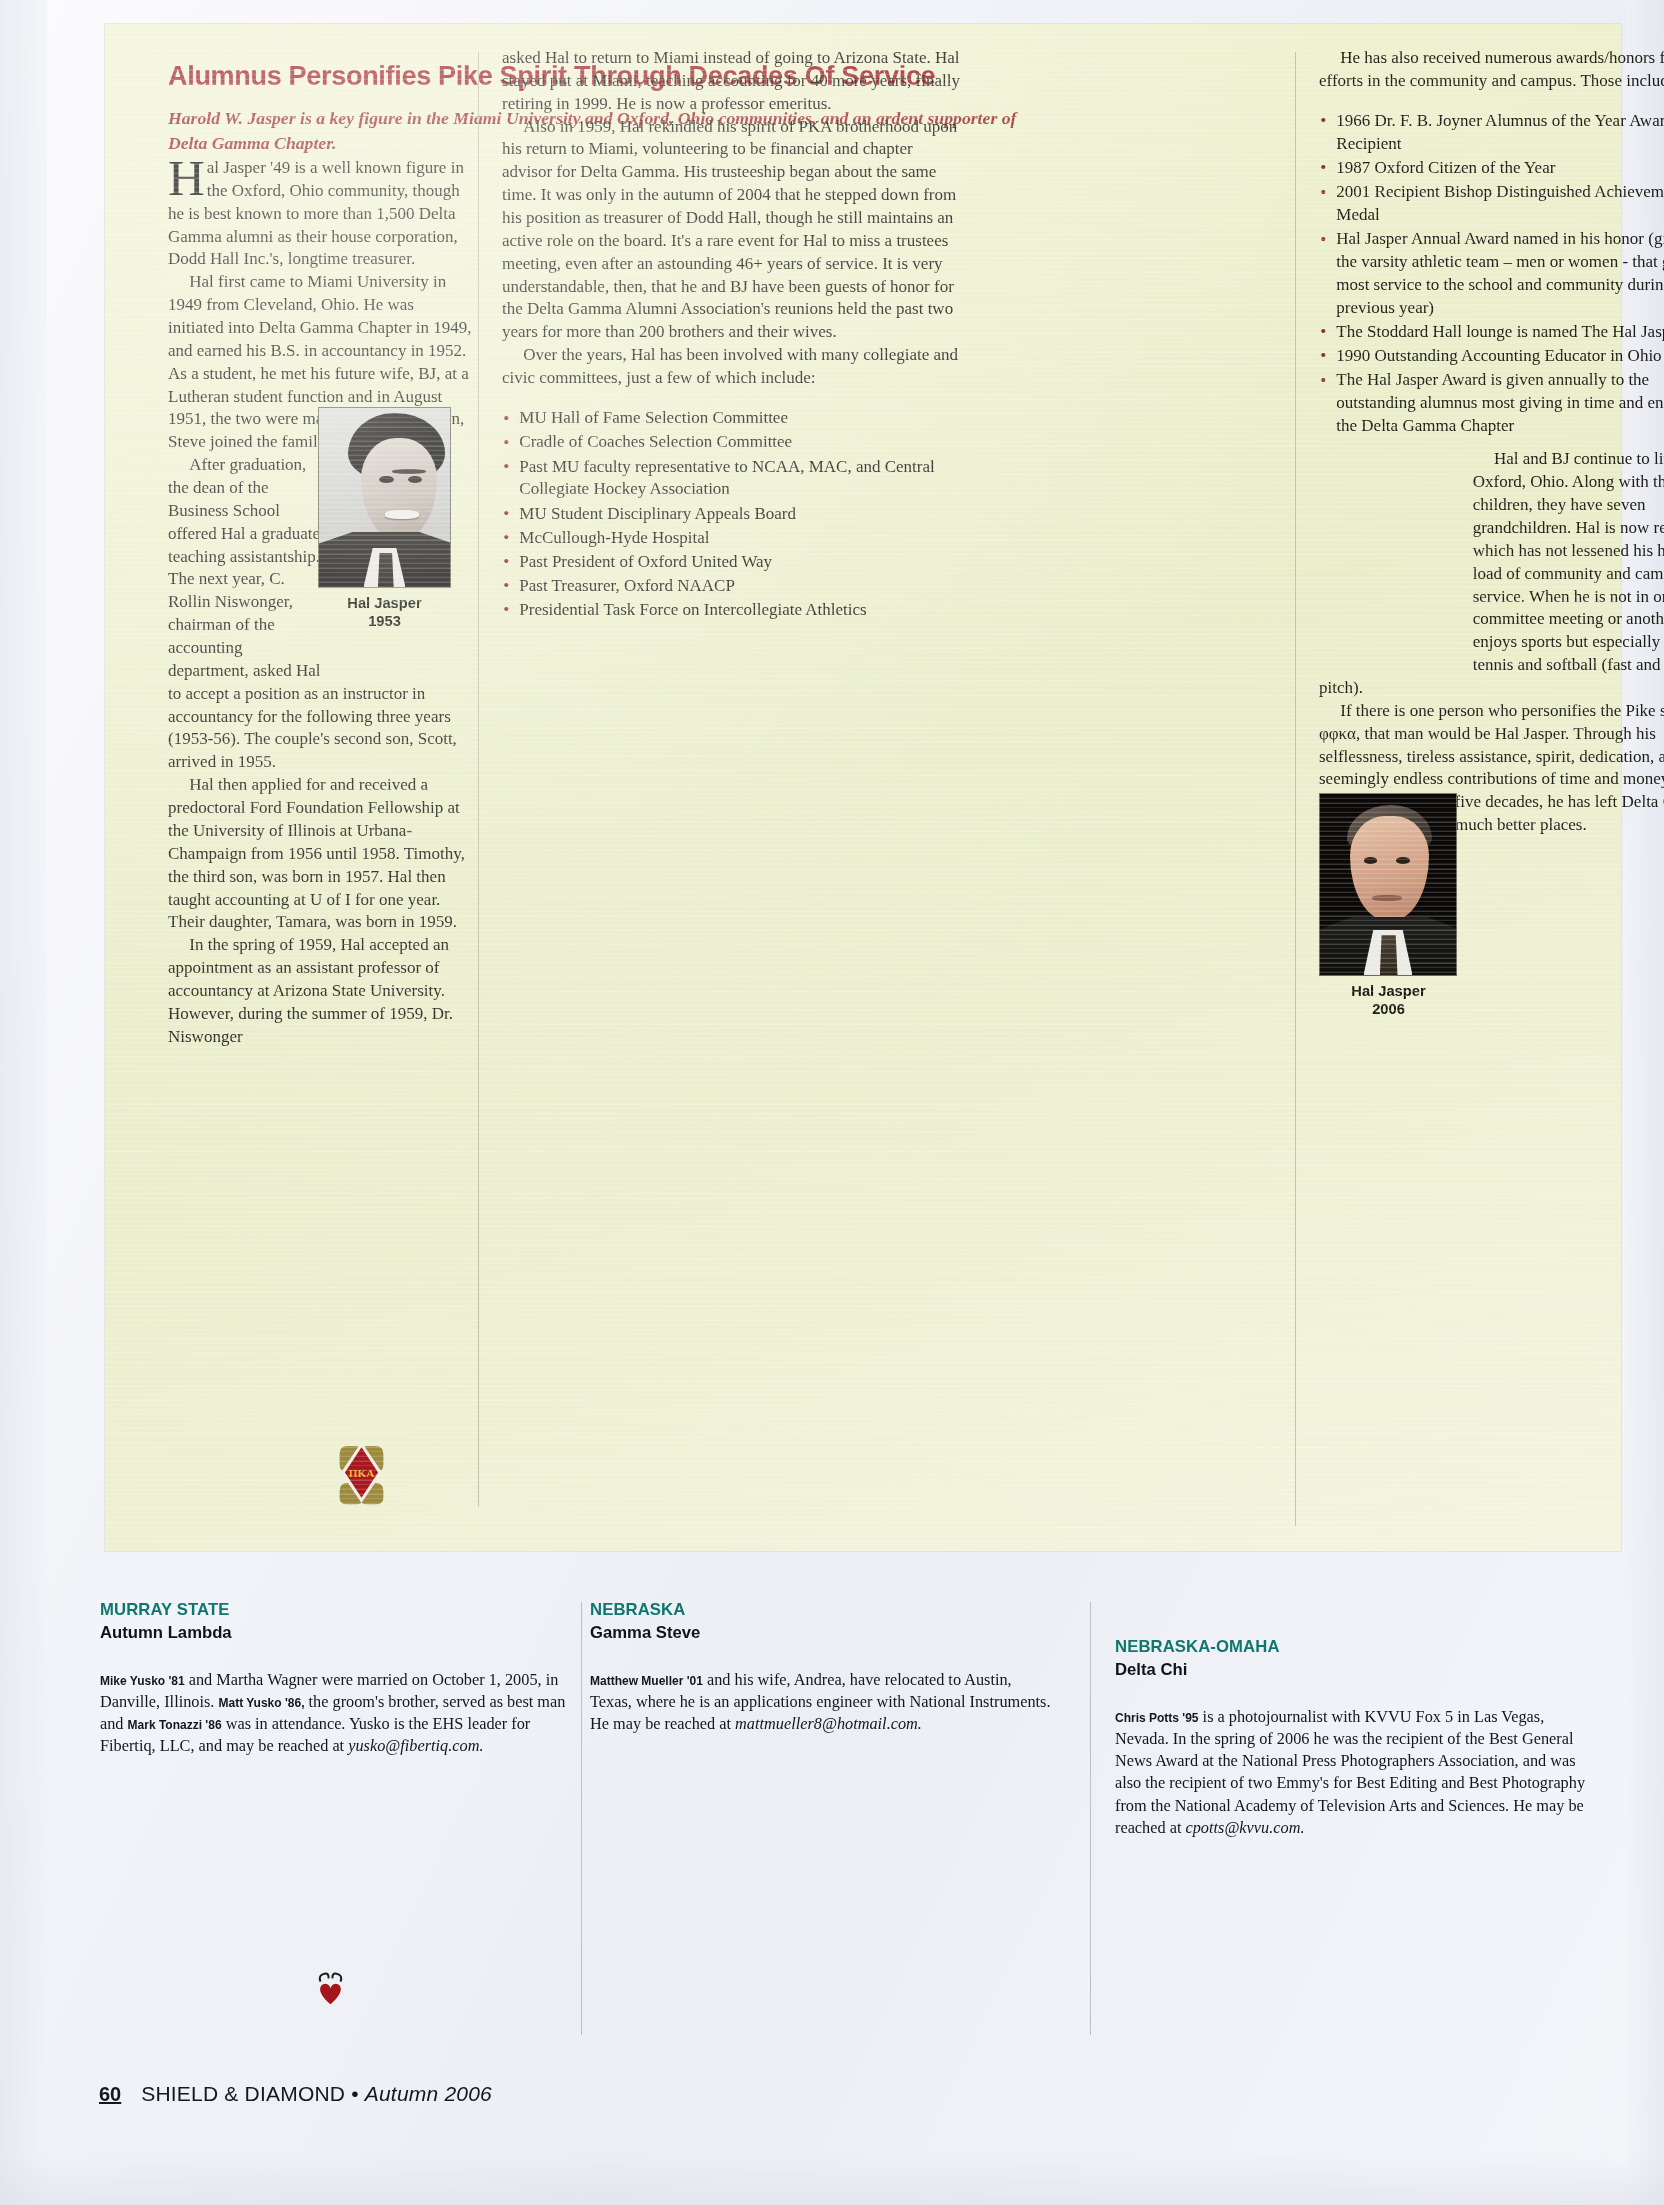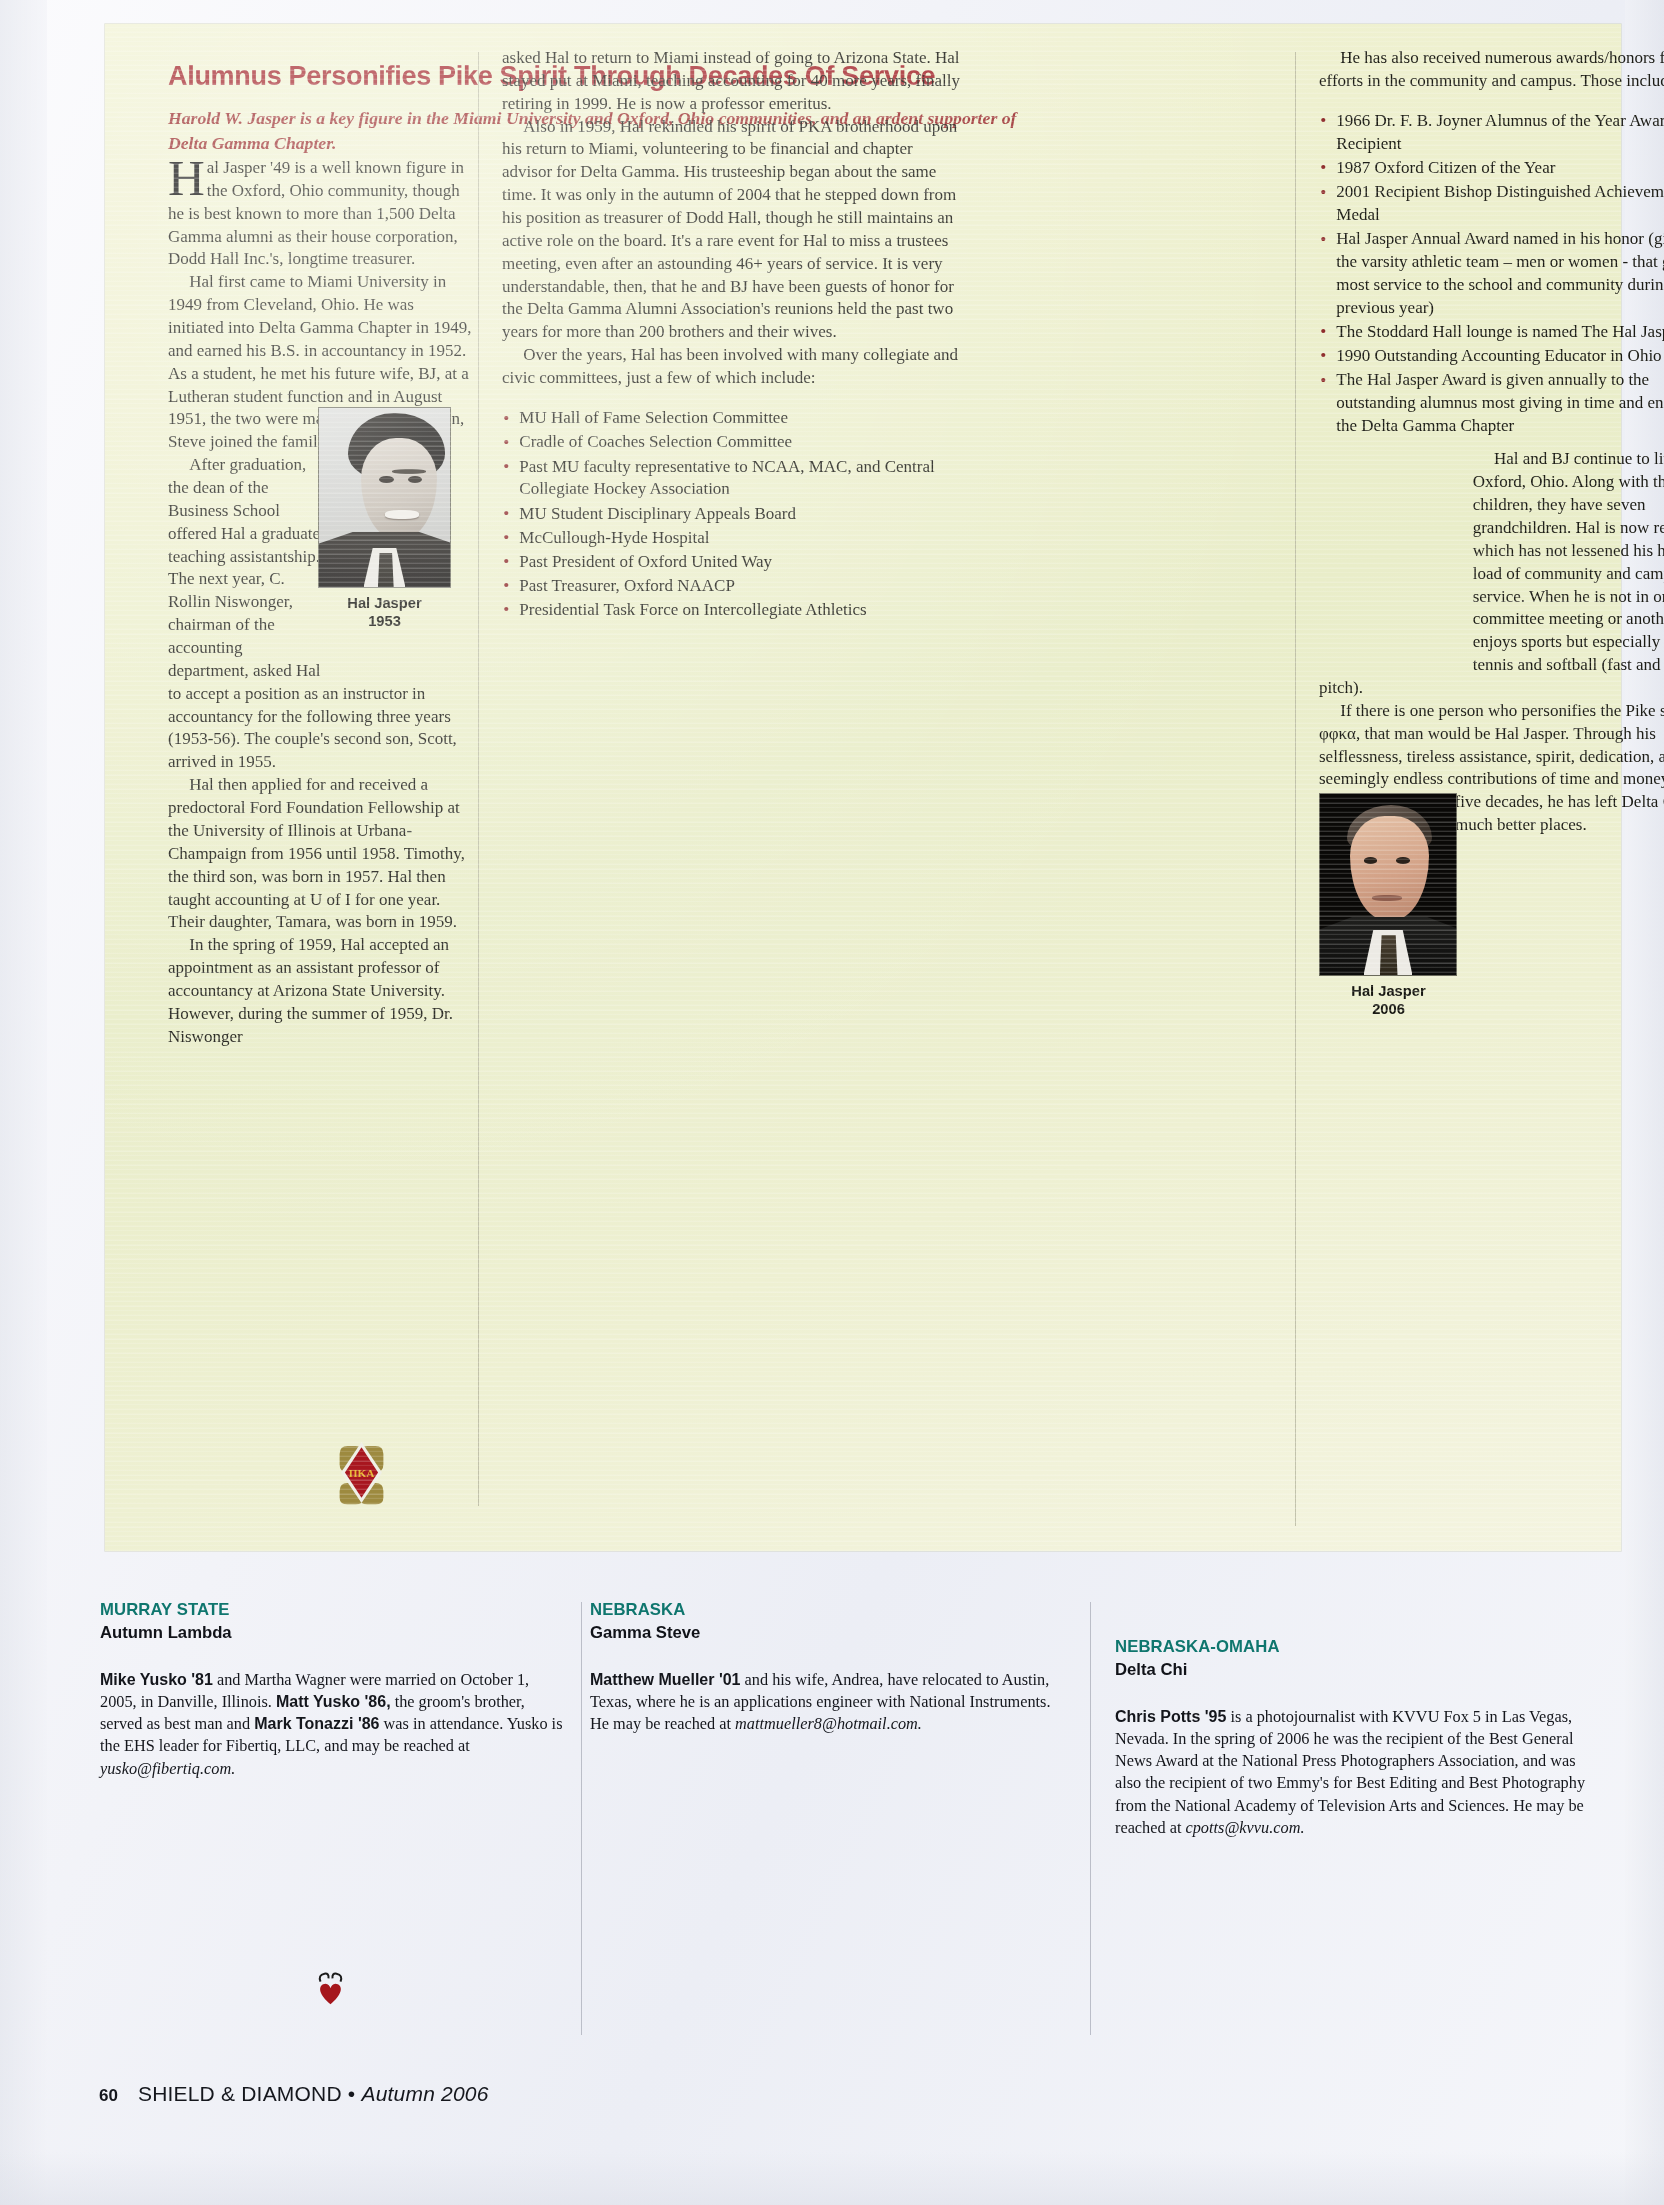--- a/index.html
+++ b/index.html
@@ -297,21 +297,21 @@
     font-family: "Liberation Sans", "DejaVu Sans", sans-serif;
     font-weight: bold;
     font-size: 16.7px;
     color: #111319;
     margin-bottom: 25px;
   }
   .ncol p { margin: 0 0 20px 0; }
   .ncol b {
     font-family: "Liberation Sans", "DejaVu Sans", sans-serif;
     font-weight: bold;
-    font-size: 16px;
+    font-size: 12px;
   }
   .ncol i { font-style: italic; }
 
   
   .heart-orn {
     position: absolute;
     left: 315px;
     top: 1971px;
     width: 31px;
     height: 36px;
@@ -321,21 +321,21 @@
   .footer {
     position: absolute;
     left: 99px;
     top: 2082px;
     display: flex;
     align-items: baseline;
     gap: 20px;
     font-family: "Liberation Sans", "DejaVu Sans", sans-serif;
     color: #15171d;
   }
-  .footer .pageno { font-weight: bold; font-size: 17px; }
+  .footer .pageno { font-weight: bold; font-size: 20px; text-decoration: underline; }
   .footer .magazine { font-size: 21px; letter-spacing: 0.2px; }
   .footer .issue { font-style: italic; }
 </style>
 </head>
 <body>
 
 <div class="page-scan">
   <div class="scan-edge-l"></div>
   <div class="scan-edge-r"></div>
   <div class="scan-edge-b"></div>

